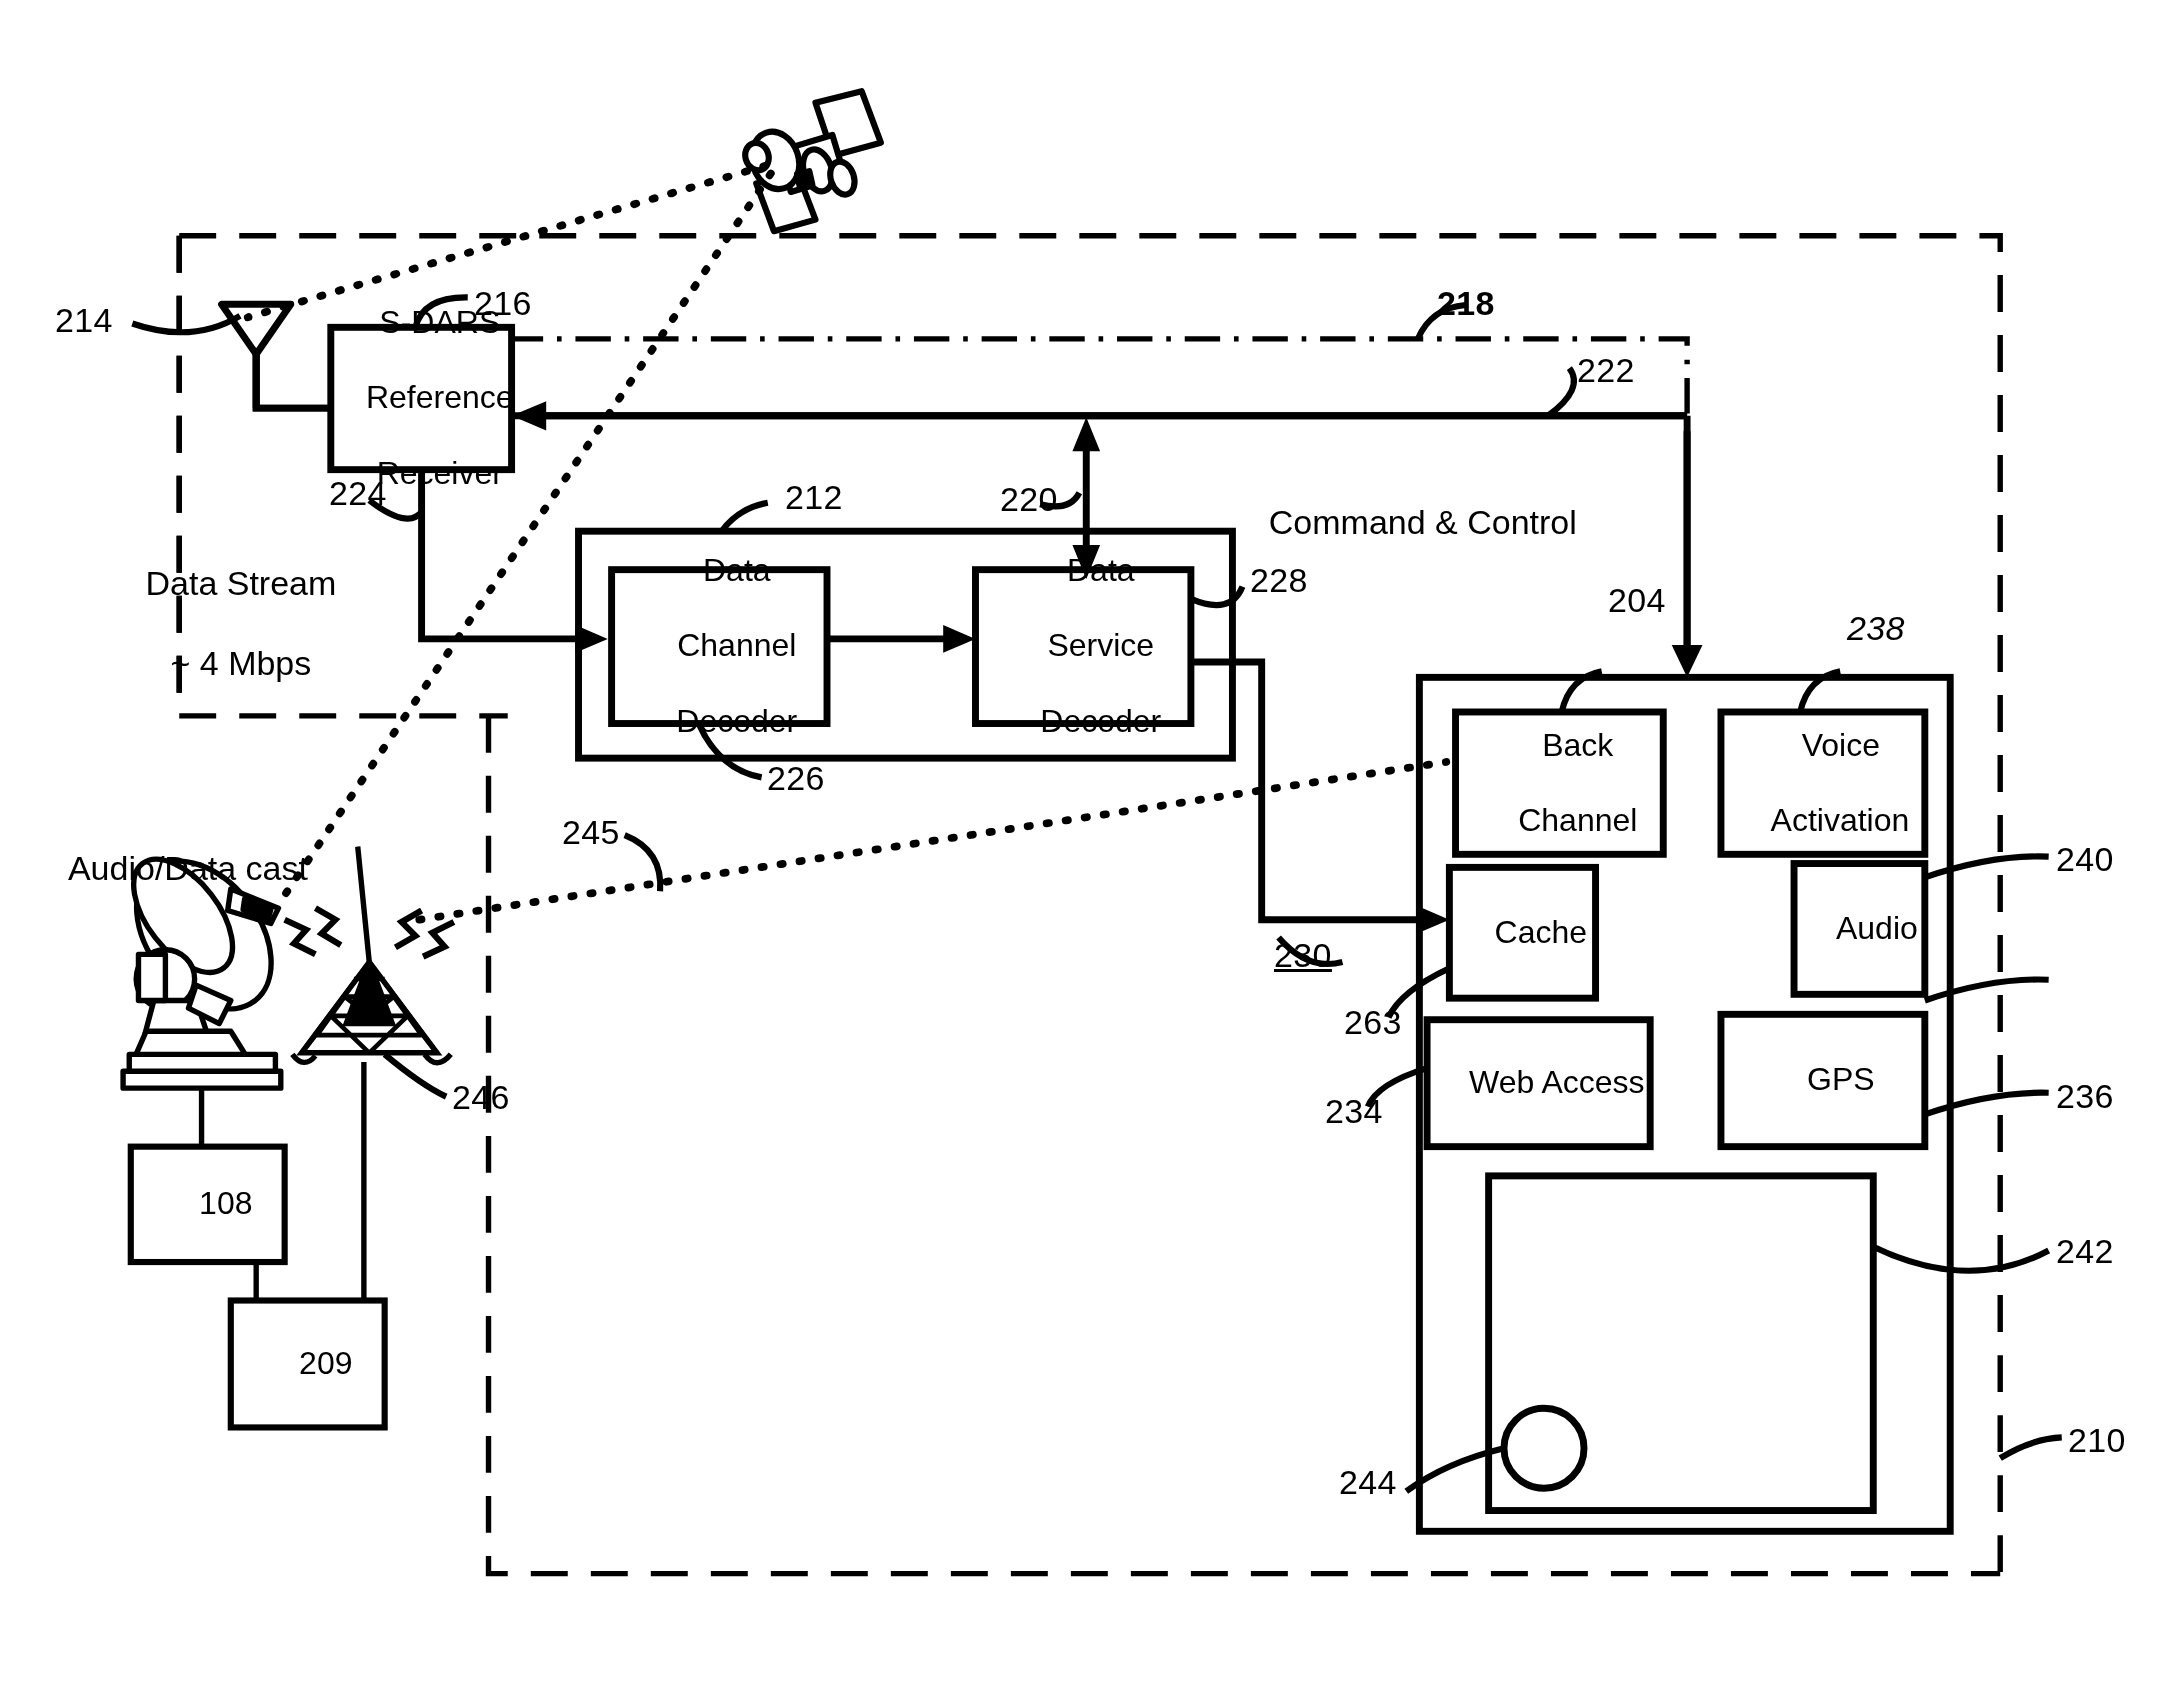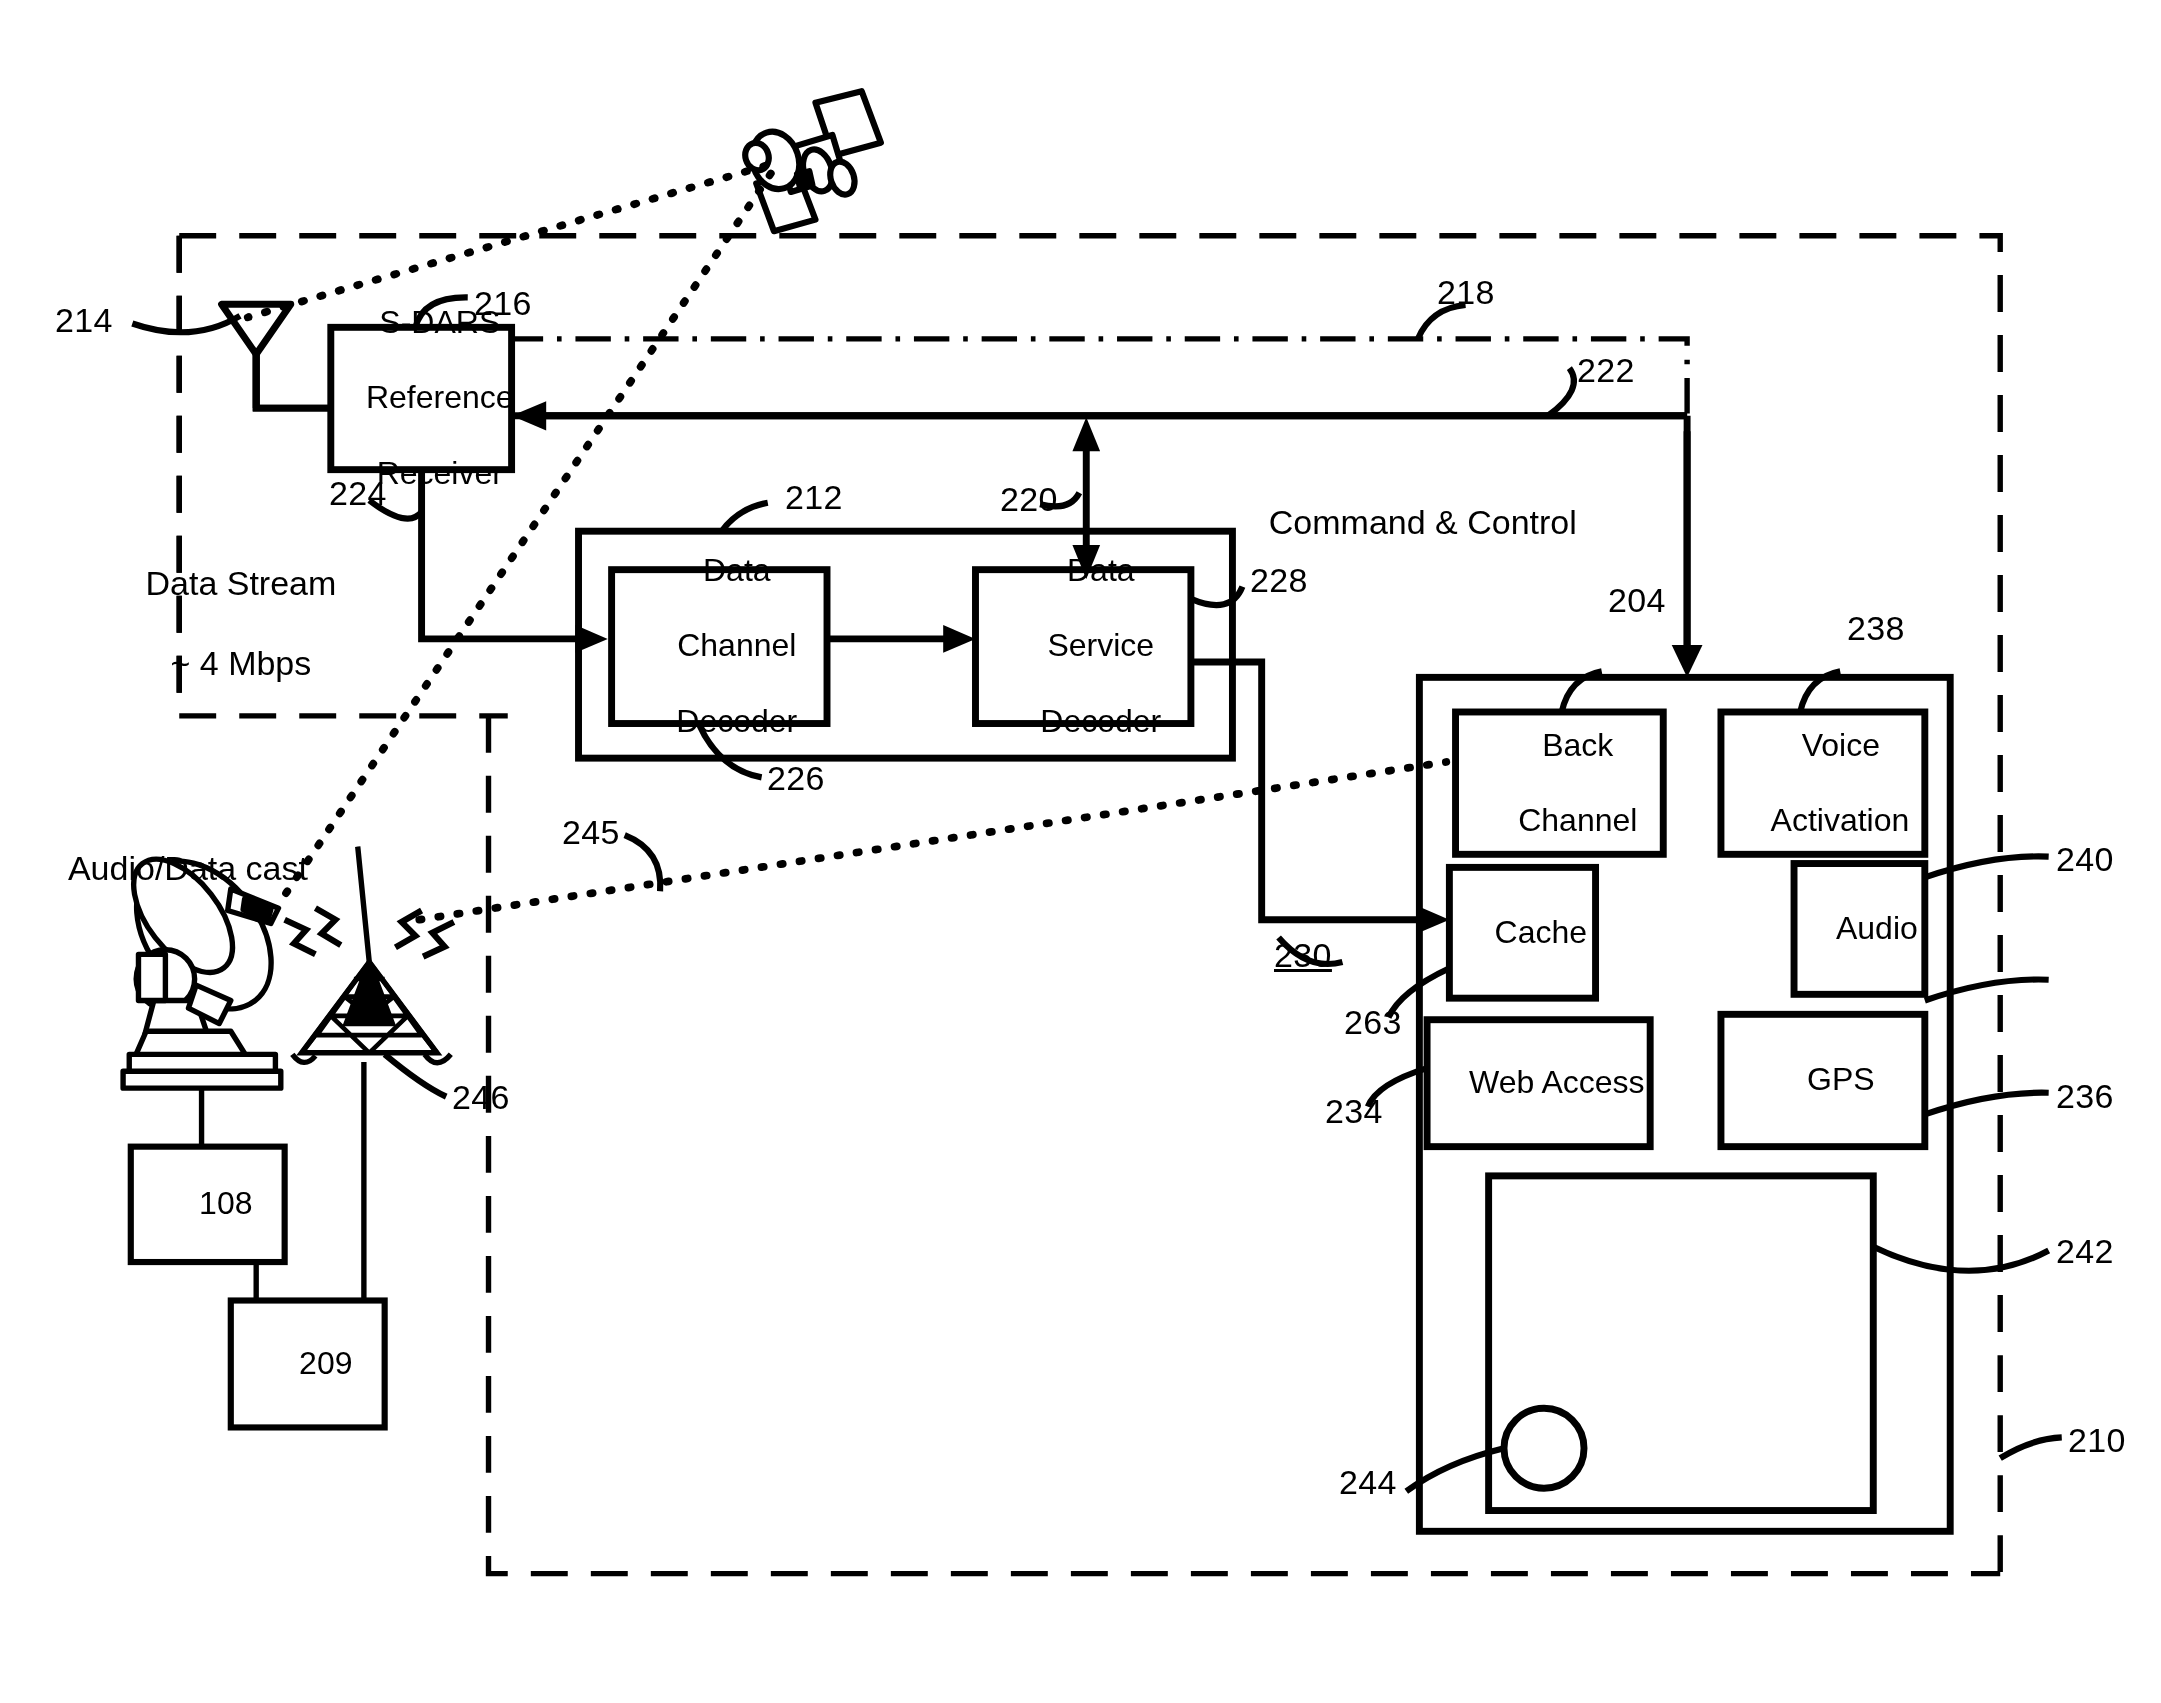--- a/index.html
+++ b/index.html
@@ -269,29 +269,29 @@
     <span>Data Stream</span><br>
     <span>~ 4 Mbps</span>
   </div>
 
   <div class="lbl freetext" style="left:32px; top:808px;">
     <span>Audio/Data cast</span>
   </div>
 
   <div class="lbl refnum" style="left:55px; top:300px;"><span>214</span></div>
   <div class="lbl refnum" style="left:474px; top:283px;"><span>216</span></div>
-  <div class="lbl refnum" style="left:1437px; top:272px;"><span>218</span></div>
+  <div class="lbl refnum" style="left:1437px; top:283px;font-weight:bold;"><span>218</span></div>
   <div class="lbl refnum" style="left:1577px; top:350px;"><span>222</span></div>
   <div class="lbl refnum" style="left:329px; top:473px;"><span>224</span></div>
   <div class="lbl refnum" style="left:773px; top:477px;margin-left:12px;"><span>212</span></div>
   <div class="lbl refnum" style="left:1000px; top:479px;"><span>220</span></div>
   <div class="lbl refnum" style="left:1250px; top:560px;"><span>228</span></div>
   <div class="lbl refnum" style="left:767px; top:758px;"><span>226</span></div>
   <div class="lbl refnum" style="left:1608px; top:580px;"><span>204</span></div>
-  <div class="lbl refnum" style="left:1847px; top:608px;"><span>238</span></div>
+  <div class="lbl refnum" style="left:1847px; top:608px;font-style:italic;"><span>238</span></div>
   <div class="lbl refnum" style="left:1274px; top:935px;text-decoration:underline;"><span>230</span></div>
   <div class="lbl refnum" style="left:1344px; top:1002px;"><span>263</span></div>
   <div class="lbl refnum" style="left:1325px; top:1091px;"><span>234</span></div>
   <div class="lbl refnum" style="left:2056px; top:839px;"><span>240</span></div>
   <div class="lbl refnum" style="left:2056px; top:962px;"><span></span></div>
   <div class="lbl refnum" style="left:2056px; top:1076px;"><span>236</span></div>
   <div class="lbl refnum" style="left:2056px; top:1231px;"><span>242</span></div>
   <div class="lbl refnum" style="left:2068px; top:1420px;"><span>210</span></div>
   <div class="lbl refnum" style="left:1339px; top:1462px;"><span>244</span></div>
   <div class="lbl refnum" style="left:452px; top:1077px;"><span>246</span></div>

